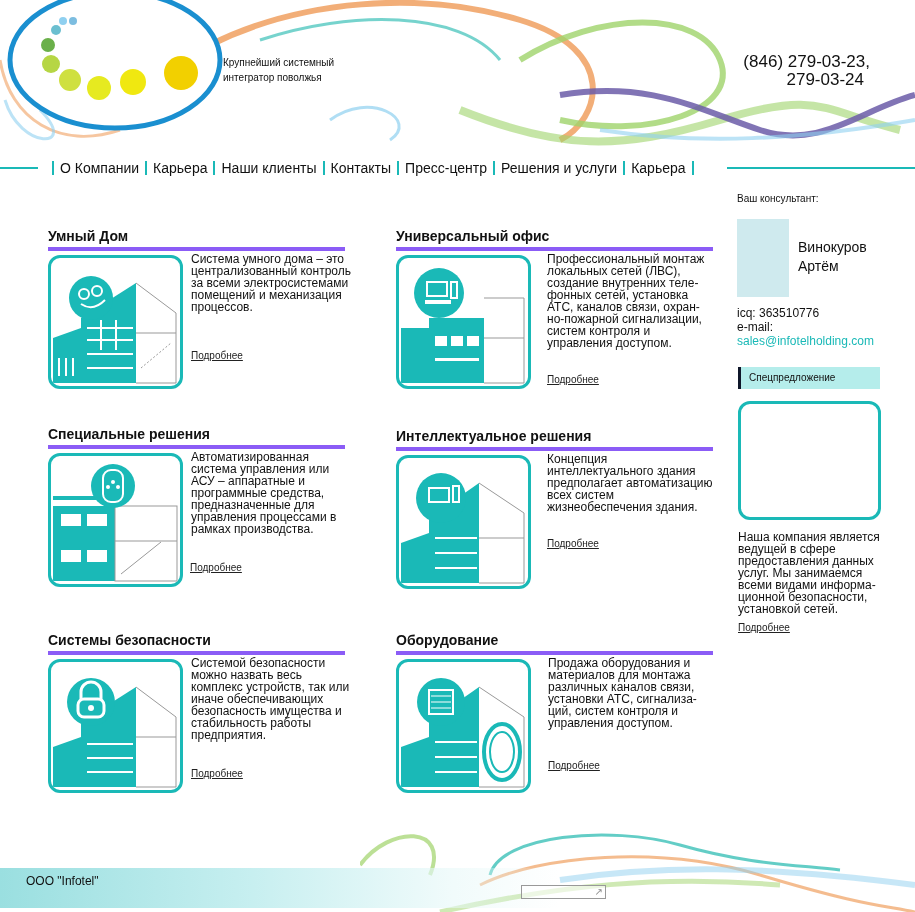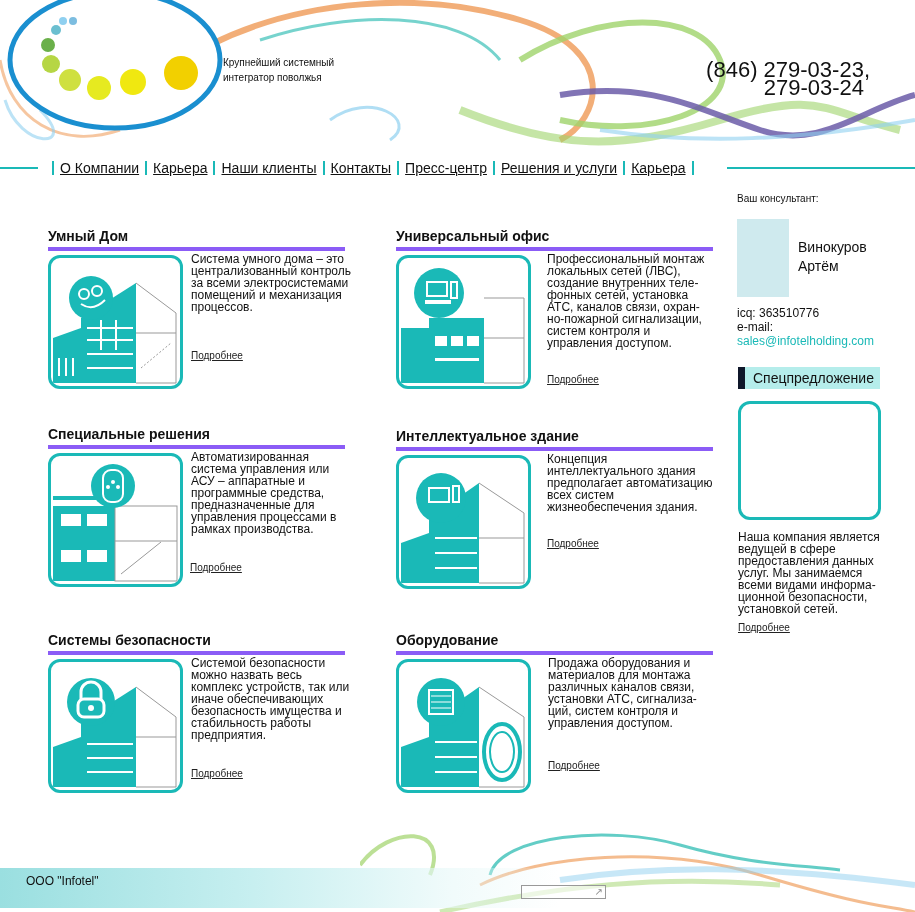--- a/index.html
+++ b/index.html
@@ -6,28 +6,28 @@
   body {
     width: 915px; height: 912px; position: relative; overflow: hidden;
     background: #ffffff; font-family: "Liberation Sans", sans-serif; color: #111;
   }
   .abs { position: absolute; }
 
   
   .header { position: absolute; left: 0; top: 0; width: 915px; height: 150px; }
   .swirls { position: absolute; left: 0; top: 0; }
   .tagline { left: 223px; top: 55px; font-size: 10px; line-height: 15px; }
-  .phone { left: 700px; top: 53px; width: 170px; text-align: right; font-size: 22px; line-height: 18px; margin-top: 8px; }
+  .phone { left: 700px; top: 53px; width: 170px; text-align: right; font-size: 17px; line-height: 18px; }
   .logo-text { left: 76px; top: 19px; font-size: 38px; color: #1a8fd0; letter-spacing: -0.5px; }
 
   
   .nav { position: absolute; left: 0; top: 158px; width: 915px; height: 20px; }
   .nav-line-l { position: absolute; left: 0; top: 9px; width: 38px; height: 2px; background: #1ab9b7; }
   .nav-line-r { position: absolute; left: 727px; top: 9px; width: 188px; height: 2px; background: #1ab9b7; }
-  .nav-items { position: absolute; left: 46px; top: 0; display: flex; align-items: center; height: 20px; text-decoration: underline; }
+  .nav-items { position: absolute; left: 46px; top: 0; display: flex; align-items: center; height: 20px; }
   .nav-sep { width: 2px; height: 14px; background: #1ab9b7; margin: 0 6px; }
   .nav-item { font-size: 14px; color: #111; text-decoration: none; white-space: nowrap; }
 
   
   .svc { position: absolute; width: 300px; }
   .svc-title { font-size: 14px; font-weight: bold; padding-bottom: 3px; border-bottom: 4px solid #8b5cf6; }
   .svc-img {
     position: absolute; left: 0; top: 27px; width: 130px; height: 127px;
     border: 3px solid #1ab9b7; border-radius: 12px; box-sizing: border-box; background: #fff; overflow: hidden;
   }
@@ -35,22 +35,22 @@
   .more-link { font-size: 10px; color: #222; text-decoration: underline; }
 
   
   .side-label { left: 737px; top: 193px; font-size: 10px; }
   .photo { left: 737px; top: 219px; width: 52px; height: 78px; background: #cfeaee; }
   .consult-name { left: 798px; top: 238px; font-size: 14px; line-height: 19px; }
   .contact-info { left: 737px; top: 306px; font-size: 12px; line-height: 14px; }
   .contact-email { color: #1ab9b7; }
   .special-head {
     left: 738px; top: 367px; width: 142px; height: 22px; background: #b5edeb;
-    border-left: 7px solid #0f172a; box-sizing: border-box;
-    font-size: 14px; line-height: 22px; padding-left: 8px;
+    border-left: 3px solid #0f172a; box-sizing: border-box;
+    font-size: 10px; line-height: 22px; padding-left: 8px;
   }
   .special-box { left: 738px; top: 401px; width: 143px; height: 119px; border: 3px solid #1ab9b7; border-radius: 12px; box-sizing: border-box; }
   .special-text { left: 738px; top: 531px; width: 150px; font-size: 12px; line-height: 12px; }
   .special-more { left: 738px; top: 622px; }
 
   
   .footer-band { left: 0; top: 868px; width: 560px; height: 40px;
     background: linear-gradient(90deg, #9adfe0 0%, #c7eff0 45%, rgba(230,248,248,0.6) 80%, rgba(255,255,255,0) 100%); }
   .footer-text { left: 26px; top: 874px; font-size: 12px; line-height: 15px; }
   .footer-search { left: 521px; top: 885px; width: 85px; height: 14px; border: 1px solid #999; background: rgba(255,255,255,0.6); box-sizing: border-box; }
@@ -189,21 +189,21 @@
       <circle cx="62" cy="26" r="2" fill="#fff"></circle>
         <circle cx="57" cy="31" r="2" fill="#fff"></circle>
         <circle cx="67" cy="31" r="2" fill="#fff"></circle>
     </svg>
   </div>
   <div class="svc-desc">Автоматизированная система управления или АСУ – аппаратные и программные средства, предназначенные для управления процессами в рамках производства.</div>
   <a class="more-link abs" style="left:142px; top:136px;">Подробнее</a>
 </div>
 
 <div class="svc" style="left:396px; top:428px; width:317px;">
-  <div class="svc-title">Интеллектуальное здание</div>
+  <div class="svc-title">Интеллектуальное решения</div>
   <div class="svc-img" style="width:135px; height:134px;">
     <svg width="130" height="128" viewBox="0 0 130 128">
       <polygon points="30,60 80,25 80,125 30,125" fill="#1ab9b7"></polygon>
       <polyline points="80,25 125,55 125,125 80,125" fill="none" stroke="#999"></polyline>
       <line x1="80" y1="80" x2="125" y2="80" stroke="#999"></line>
       <g stroke="#fff" stroke-width="2">
           <line x1="36" y1="80" x2="78" y2="80"></line>
           <line x1="36" y1="95" x2="78" y2="95"></line>
           <line x1="36" y1="110" x2="78" y2="110"></line>
         </g>

